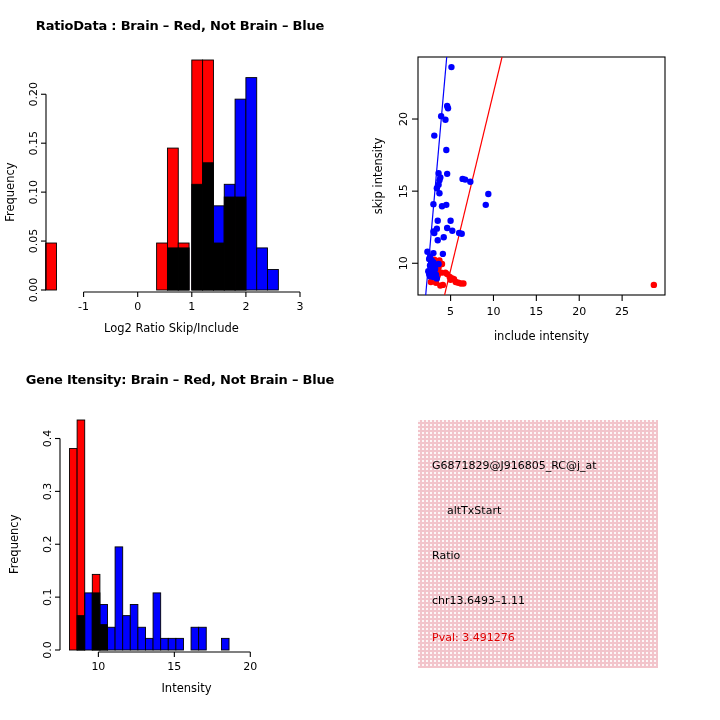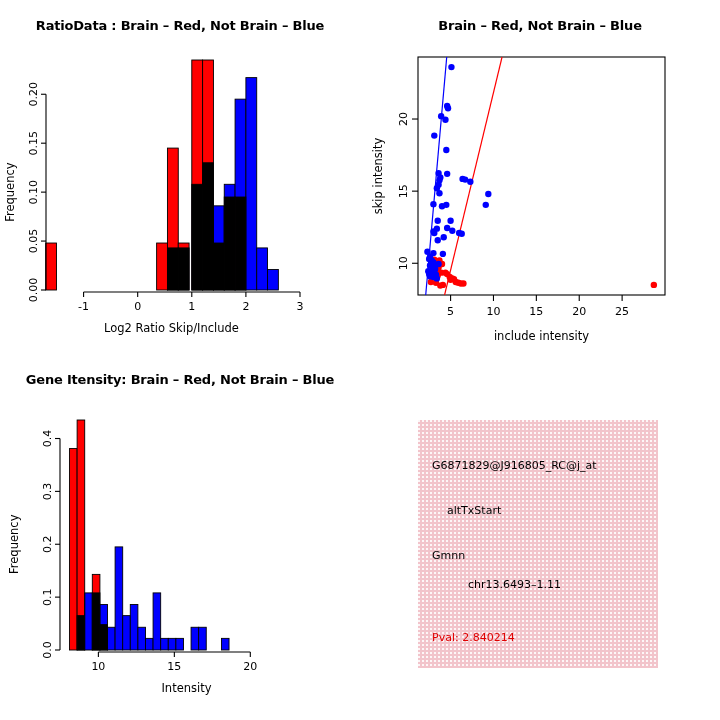--- a/index.html
+++ b/index.html
@@ -74,21 +74,21 @@
     position: absolute;
     left: 14px;
     font-size: 11px;
     white-space: nowrap;
     font-family: "DejaVu Sans", "Liberation Sans", sans-serif;
     text-align: center;
   }
   .info-line.l0 { top: 39px; }
   .info-line.l1 { top: 84px; margin-left: 15px; }
   .info-line.l2 { top: 129px; }
-  .info-line.l3 { top: 158px; margin-left: 36px; }
+  .info-line.l3 { top: 174px; }
   .info-line.l4 { top: 211px; color: #e00000; }
 </style>
 </head>
 <body>
 
 <div id="figure">
 
   <div class="panel" id="panel-ratio">
     <div class="panel-title">RatioData : Brain – Red, Not Brain – Blue</div>
     <svg class="plot-svg" id="svg-ratio" width="360" height="360">
@@ -138,21 +138,20 @@
           <text x="245.89473684210526" y="310" class="tick-label" text-anchor="middle">2</text>
           <line x1="300" y1="292" x2="300" y2="297" stroke="#000" stroke-width="1.1"></line>
           <text x="300" y="310" class="tick-label" text-anchor="middle">3</text>
           <text x="171.5" y="332" class="axis-title" text-anchor="middle">Log2 Ratio Skip/Include</text>
           <text x="14" y="192.12765957446805" class="axis-title" text-anchor="middle" transform="rotate(-90 14 192.12765957446805)">Frequency</text>
         </g>
       </svg>
   </div>
 
   <div class="panel" id="panel-scatter">
-    <div class="panel-title">Brain – Red, Not Brain – Blue</div>
     <svg class="plot-svg" id="svg-scatter" width="360" height="360">
         <g>
           <rect x="58" y="57" width="247" height="238" fill="none" stroke="#000" stroke-width="1.1"></rect>
           <defs>
             <clipPath id="scatterclip">
               <rect x="58" y="57" width="247" height="238"></rect>
             </clipPath>
           </defs>
           <g clip-path="url(#scatterclip)">
             <line x1="65.71875" y1="295" x2="86.73090277777777" y2="57" stroke="#0000ff" stroke-width="1.2"></line>
@@ -313,19 +312,19 @@
           <text x="186.5" y="332" class="axis-title" text-anchor="middle">Intensity</text>
           <text x="18" y="184.25287356321837" class="axis-title" text-anchor="middle" transform="rotate(-90 18 184.25287356321837)">Frequency</text>
         </g>
       </svg>
   </div>
 
   <div class="panel" id="panel-info">
     <div id="info-box">
       <div class="info-line l0">G6871829@J916805_RC@j_at</div>
       <div class="info-line l1">altTxStart</div>
-      <div class="info-line l2">Gmnn</div>
+      <div class="info-line l2">Ratio</div>
       <div class="info-line l3">chr13.6493–1.11</div>
-      <div class="info-line l4">Pval: 2.840214</div>
+      <div class="info-line l4">Pval: 3.491276</div>
     </div>
   </div>
 
 </div>
 
 </body></html>

